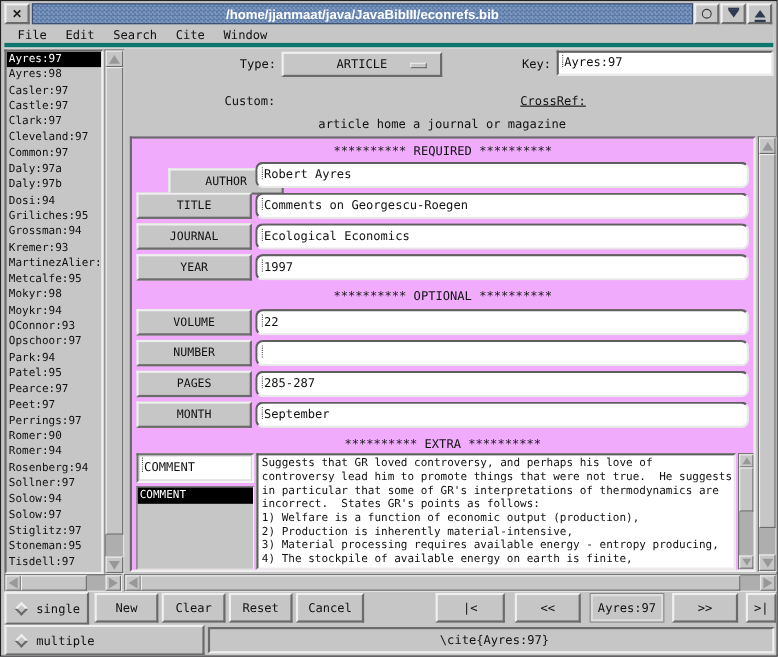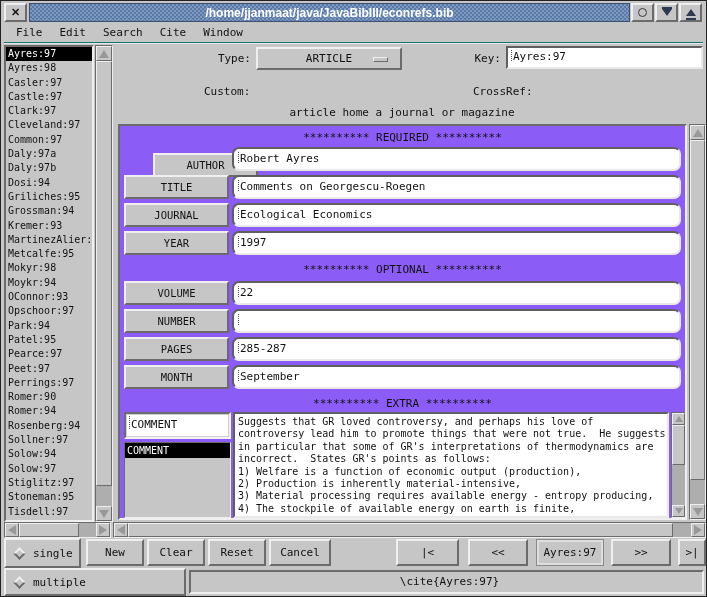--- a/index.html
+++ b/index.html
@@ -31,21 +31,21 @@
   .x-glyph { font-family:"Liberation Sans", sans-serif; font-weight:bold; font-size:11px; color:#1a1a1a; }
   .circle-glyph { width:9px; height:9px; border:1px solid #3a3a3a; border-radius:50%; }
   .shade-glyph { width:0; height:0; border-left:5px solid transparent; border-right:5px solid transparent; border-top:7px solid #2d3a52; position:relative; }
   .shade-glyph::before { content:""; position:absolute; left:-5px; top:-9px; width:10px; height:2px; background:#2d3a52; }
   .raise-glyph { width:0; height:0; border-left:5px solid transparent; border-right:5px solid transparent; border-bottom:7px solid #2d3a52; position:relative; }
   .raise-glyph::after { content:""; position:absolute; left:-5px; top:9px; width:10px; height:2px; background:#2d3a52; }
 
   
   .menubar { position:absolute; left:3px; top:22px; right:3px; height:20px;
     display:flex; gap:17px; padding-left:12px; align-items:center;
-    font-size:11px; border-bottom:1px solid #0f766e; box-shadow:0 1px 0 #e8e8e8; }
+    font-size:11px; border-bottom:4px solid #0f766e; box-shadow:0 1px 0 #e8e8e8; }
   .menu-item { cursor:default; }
 
   
   .list-box { position:absolute; left:3px; top:44px; width:90px; height:477px;
     border:2px solid; border-color:#6b6b6b #efefef #efefef #6b6b6b; background:#c6c6c6; overflow:hidden; }
   .list-item { font-size:10px; line-height:14.3px; padding-left:2px; white-space:nowrap; overflow:hidden; }
   .list-item.selected { background:#000; color:#fff; }
 
   
   .vscroll, .hscroll { position:absolute; background:#aeaeae; border:1px solid; border-color:#6b6b6b #efefef #efefef #6b6b6b; }
@@ -62,21 +62,21 @@
   .type-btn { position:absolute; left:255px; top:46px; width:146px; height:23px;
     display:flex; align-items:center; justify-content:center; font-size:11px; }
   .opt-bar { position:absolute; right:12px; top:8px; width:15px; height:5px;
     border:1px solid; border-color:#efefef #6b6b6b #6b6b6b #efefef; background:#c6c6c6; }
   .key-field { position:absolute; left:505px; top:45px; width:197px; height:23px;
     font-size:11px; line-height:18px; padding-left:3px; white-space:nowrap; overflow:hidden; }
   .caret { display:inline-block; width:1px; height:11px; border-left:1px dotted #555; margin-right:1px; vertical-align:-1px; }
 
   
   .form-frame { position:absolute; left:117px; top:123px; width:569px; height:396px;
-    border:2px solid; border-color:#6b6b6b #efefef #efefef #6b6b6b; background:#8b5cf6; overflow:hidden; }
+    border:2px solid; border-color:#6b6b6b #efefef #efefef #6b6b6b; background:#f0abfc; overflow:hidden; }
   .sec-title { position:absolute; left:0; width:100%; text-align:center; font-size:11px; white-space:nowrap; }
   .frow-label { position:absolute; left:4px; width:105px; height:24px;
     display:flex; align-items:center; justify-content:center; font-size:10.5px; }
   .frow-field { position:absolute; left:112px; width:449px; height:24px;
     font-size:11px; line-height:19px; padding-left:4px; white-space:nowrap; overflow:hidden;border-radius:7px; }
   .comment-input { position:absolute; left:4px; top:286px; width:107px; height:27px;
     background:#fff; border:2px solid; border-color:#6d6d6d #f2f2f2 #f2f2f2 #6d6d6d;
     box-shadow:inset 0 0 0 1px #cfcfcf;
     font-size:11px; line-height:21px; padding-left:3px; white-space:nowrap; overflow:hidden; }
   .comment-list { position:absolute; left:4px; top:316px; width:107px; height:76px;
@@ -188,21 +188,21 @@
 
   <div class="lbl" style="left:180px; top:51px; width:70px; text-align:right;">Type:</div>
   <div class="type-btn raised">
     <span>ARTICLE</span>
     <span class="opt-bar"></span>
   </div>
   <div class="lbl" style="left:440px; top:51px; width:60px; text-align:right;">Key:</div>
   <div class="key-field white-field"><span class="caret"></span><span>Ayres:97</span></div>
 
   <div class="lbl" style="left:203px; top:84px;">Custom:</div>
-  <div class="lbl" style="left:472px; top:84px;">CrossRef:</div>
+  <div class="lbl" style="left:472px; top:84px;text-decoration:underline;">CrossRef:</div>
   <div class="lbl" style="left:115px; top:105px; width:572px; text-align:center;">article home a journal or magazine</div>
 
   <div class="form-frame">
 
     <div class="sec-title" style="top:5px;">********** REQUIRED **********</div>
 
     <div class="frow-label raised" style="top:27px;margin-left:29px;">AUTHOR</div>
     <div class="frow-field white-field" style="top:21px;"><span class="caret"></span><span>Robert Ayres</span></div>
 
     <div class="frow-label raised" style="top:49px;">TITLE</div>

